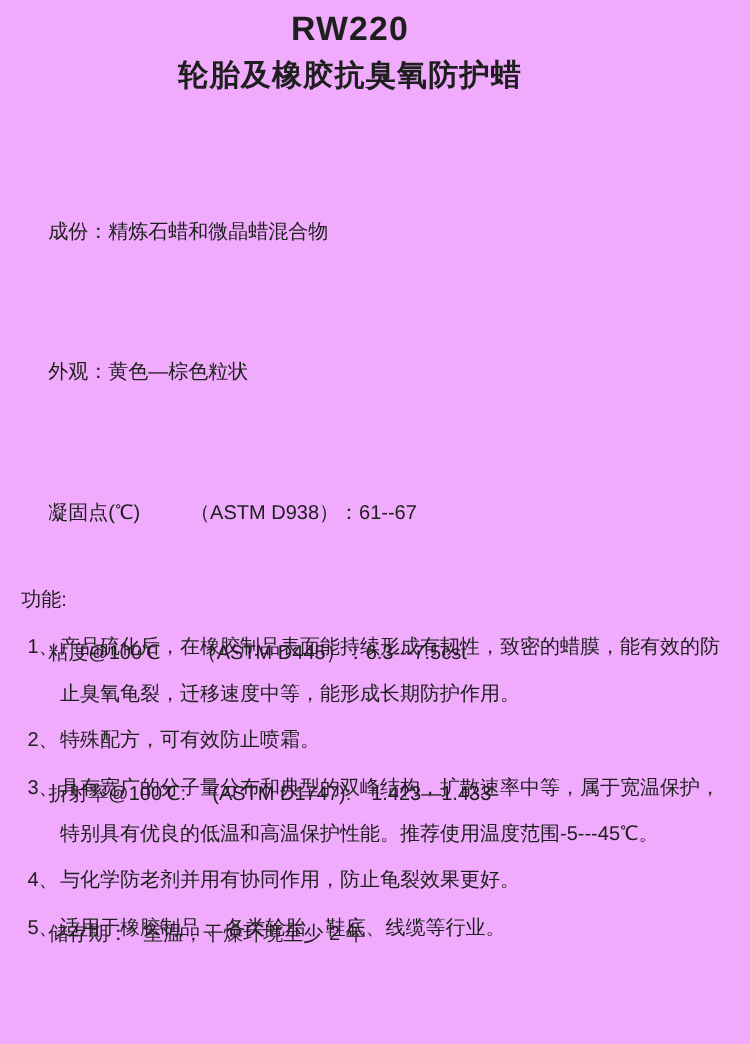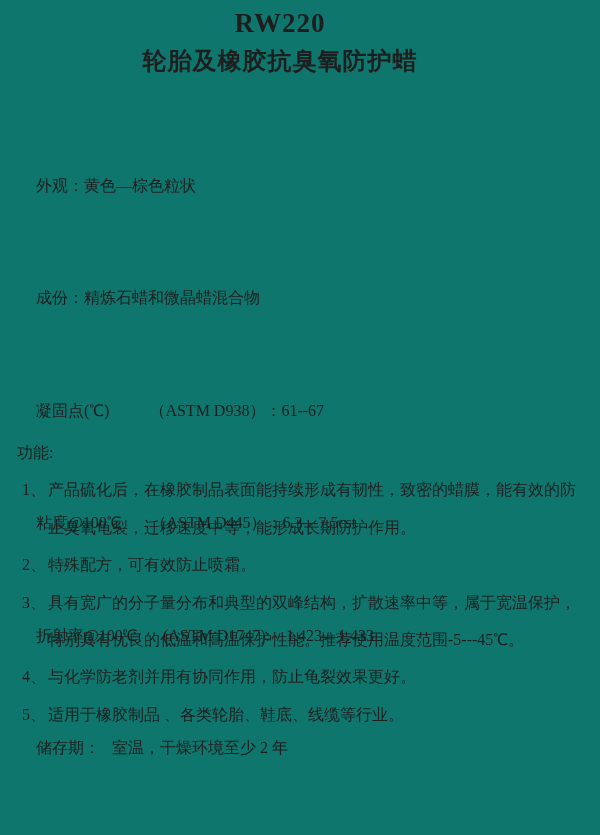--- a/index.html
+++ b/index.html
@@ -7,23 +7,23 @@
     padding: 0;
     width: 600px;
     height: 835px;
     background: #ffffff;
     overflow: hidden;
   }
   .page {
     position: relative;
     width: 600px;
     height: 835px;
-    background: #0f766e;
+    background: #f0abfc;
     color: #1e1e1e;
-    font-family: Liberation Serif, serif;
+    font-family: Liberation Sans, sans-serif;
     font-size: 16px;
   }
   
   .title-block {
     position: absolute;
     top: 5px;
     left: 0;
     width: 560px;
     text-align: center;
   }
@@ -52,21 +52,21 @@
   }
   .spec-label, .spec-value { white-space: pre; }
   .spec-row:nth-child(3) .spec-value { margin-left: 40px; }
   .spec-row:nth-child(4) .spec-value { margin-left: 29px; }
   .spec-row:nth-child(5) .spec-value { margin-left: 21px; }
   .spec-row:nth-child(6) .spec-value { margin-left: 12px; margin-top: 48px; }
   .spec-row:nth-child(7) .spec-value { margin-left: 5px; }
   
   .functions {
     position: absolute;
-    top: 434px;
+    top: 462px;
     left: 0;
     width: 584px;
     line-height: 37.4px;
   }
   .func-heading {
     margin-left: 17px;
   }
   .func-item {
     position: relative;
     padding-left: 48px;
@@ -91,24 +91,24 @@
 
 <div class="page">
 
   <div class="title-block">
     <div class="title-code">RW220</div>
     <div class="title-name">轮胎及橡胶抗臭氧防护蜡</div>
   </div>
 
   <div class="specs">
     <div class="spec-row">
-      <span class="spec-label">外观：</span><span class="spec-value">黄色—棕色粒状</span>
+      <span class="spec-label">成份：</span><span class="spec-value">精炼石蜡和微晶蜡混合物</span>
     </div>
     <div class="spec-row">
-      <span class="spec-label">成份：</span><span class="spec-value">精炼石蜡和微晶蜡混合物</span>
+      <span class="spec-label">外观：</span><span class="spec-value">黄色—棕色粒状</span>
     </div>
     <div class="spec-row">
       <span class="spec-label">凝固点(℃)</span><span class="spec-value">（ASTM D938）：61--67</span>
     </div>
     <div class="spec-row">
       <span class="spec-label">粘度@100℃</span><span class="spec-value">（ASTM D445）：6.3---7.5cst</span>
     </div>
     <div class="spec-row">
       <span class="spec-label">折射率@100℃:</span><span class="spec-value">(ASTM D1747):　1.423—1.433</span>
     </div>

